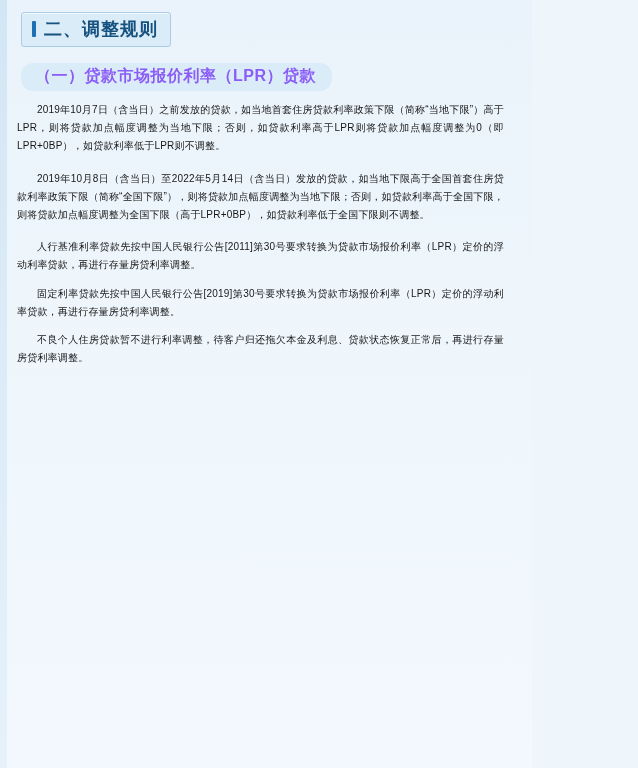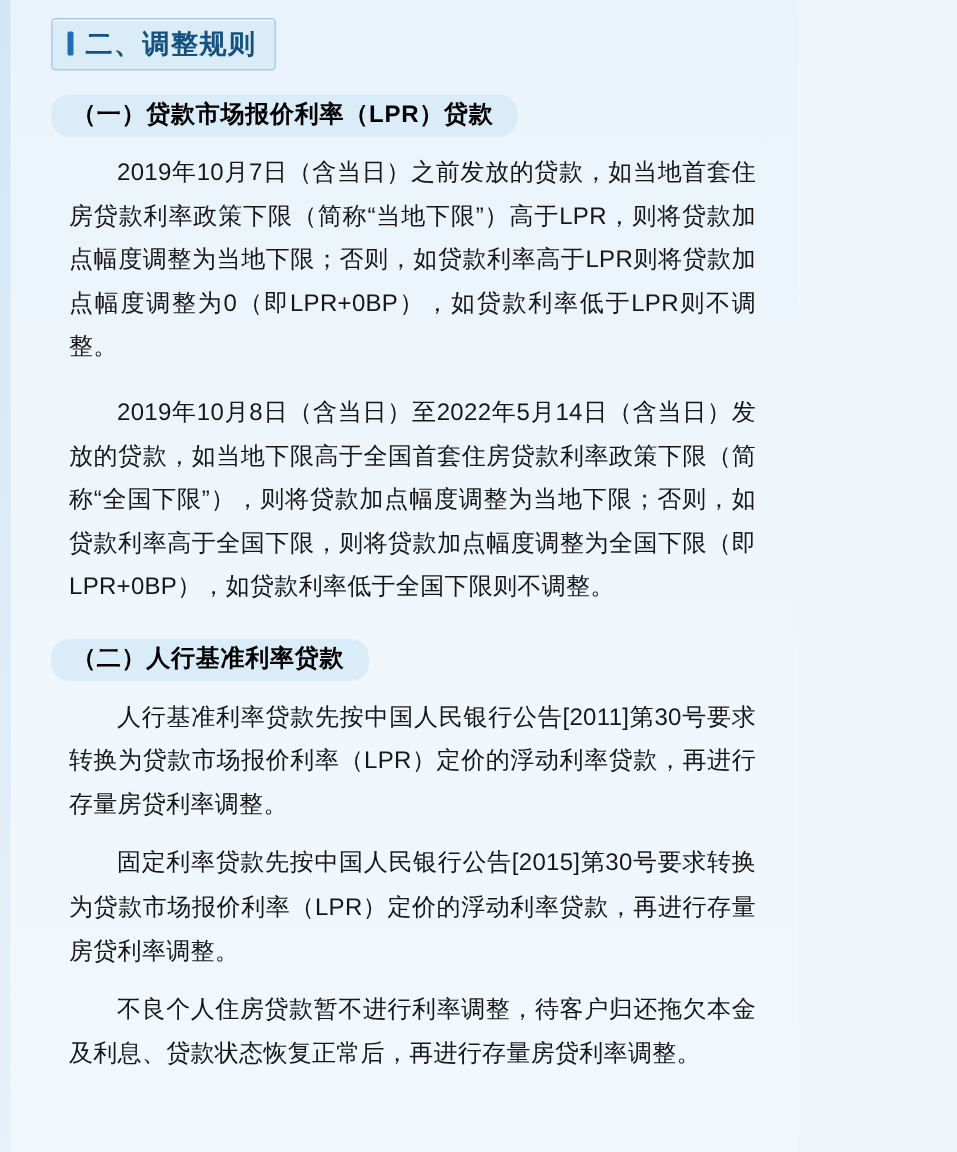--- a/index.html
+++ b/index.html
@@ -13,21 +13,21 @@
     font-family: "Liberation Sans", sans-serif;
     color: #1a1a1a;
     overflow: hidden;
   }
   .page {
     position: relative;
     width: 532px;
     height: 768px;
     background: linear-gradient(to bottom, #eaf3fb 0%, #eef6fc 40%, #f2f8fd 100%);
     box-sizing: border-box;
-    padding: 10px 14px 0 30px;
+    padding: 10px 14px 0 17px;
   }
   .left-rail {
     position: absolute;
     left: 0;
     top: 0;
     width: 7px;
     height: 768px;
     background: linear-gradient(to bottom, #d3e6f5, #e6f1fa);
   }
 
@@ -60,32 +60,32 @@
 
   
   .sub-head {
     display: inline-block;
     background: #dbecf9;
     border-radius: 12px;
     padding: 3px 16px 4px 14px;
     margin: 6px 0 4px 4px;
     font-size: 16px;
     font-weight: bold;
-    color: #000000;
+    color: #8b5cf6;
     letter-spacing: 0.5px;
     white-space: nowrap;
   }
 
   .para {
-    font-size: 16px;
+    font-size: 10px;
     line-height: 1.82;
     color: #171717;
     text-align: justify;
     text-justify: inter-ideograph;
-    margin: 6px 8px 14px 16px;
+    margin: 6px 8px 14px 0;
     text-indent: 2em;
     letter-spacing: 0.2px;
   }
   .para.tight {
     margin-bottom: 10px;
   }
   .content {
     padding-right: 6px;
   }
 </style>
@@ -98,26 +98,25 @@
   <div class="section-head">
     <span class="bullet"></span>
     <span class="title">二、调整规则</span>
   </div>
 
   <div class="content">
 
     
     <div class="sub-head">（一）贷款市场报价利率（LPR）贷款</div>
     <p class="para">2019年10月7日（含当日）之前发放的贷款，如当地首套住房贷款利率政策下限（简称“当地下限”）高于LPR，则将贷款加点幅度调整为当地下限；否则，如贷款利率高于LPR则将贷款加点幅度调整为0（即LPR+0BP），如贷款利率低于LPR则不调整。</p>
-    <p class="para">2019年10月8日（含当日）至2022年5月14日（含当日）发放的贷款，如当地下限高于全国首套住房贷款利率政策下限（简称“全国下限”），则将贷款加点幅度调整为当地下限；否则，如贷款利率高于全国下限，则将贷款加点幅度调整为全国下限（即LPR+0BP），如贷款利率低于全国下限则不调整。</p>
+    <p class="para">2019年10月8日（含当日）至2022年5月14日（含当日）发放的贷款，如当地下限高于全国首套住房贷款利率政策下限（简称“全国下限”），则将贷款加点幅度调整为当地下限；否则，如贷款利率高于全国下限，则将贷款加点幅度调整为全国下限（高于LPR+0BP），如贷款利率低于全国下限则不调整。</p>
 
     
-    <div class="sub-head">（二）人行基准利率贷款</div>
     <p class="para tight">人行基准利率贷款先按中国人民银行公告[2011]第30号要求转换为贷款市场报价利率（LPR）定价的浮动利率贷款，再进行存量房贷利率调整。</p>
 
     
-    <p class="para tight">固定利率贷款先按中国人民银行公告[2015]第30号要求转换为贷款市场报价利率（LPR）定价的浮动利率贷款，再进行存量房贷利率调整。</p>
+    <p class="para tight">固定利率贷款先按中国人民银行公告[2019]第30号要求转换为贷款市场报价利率（LPR）定价的浮动利率贷款，再进行存量房贷利率调整。</p>
 
     
     <p class="para tight">不良个人住房贷款暂不进行利率调整，待客户归还拖欠本金及利息、贷款状态恢复正常后，再进行存量房贷利率调整。</p>
 
   </div>
 </div>
 
 </body></html>

